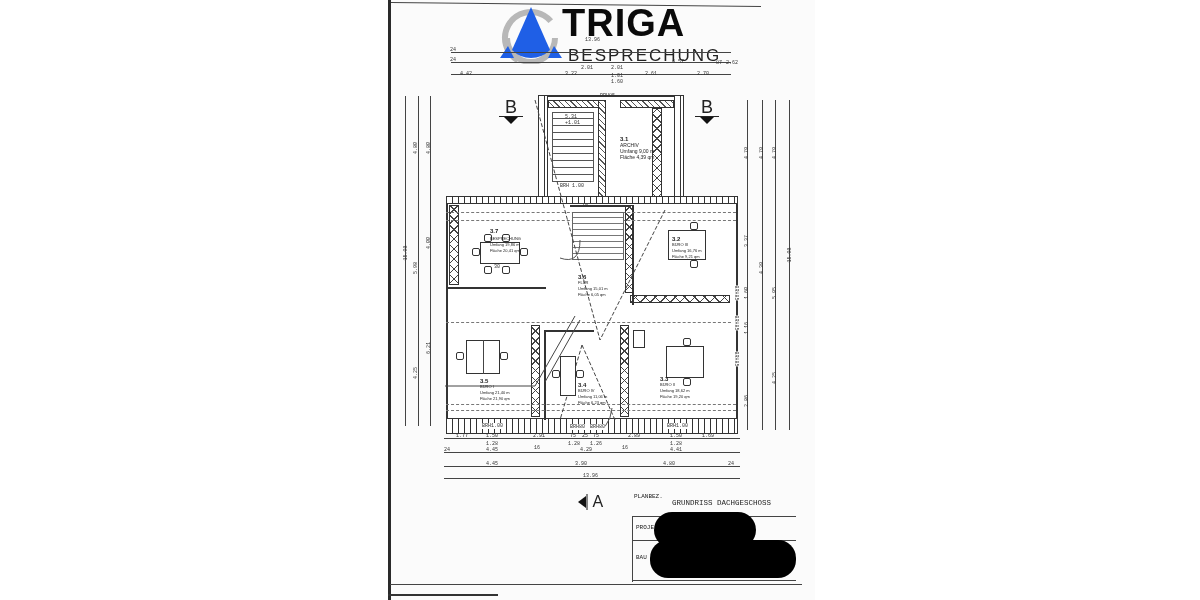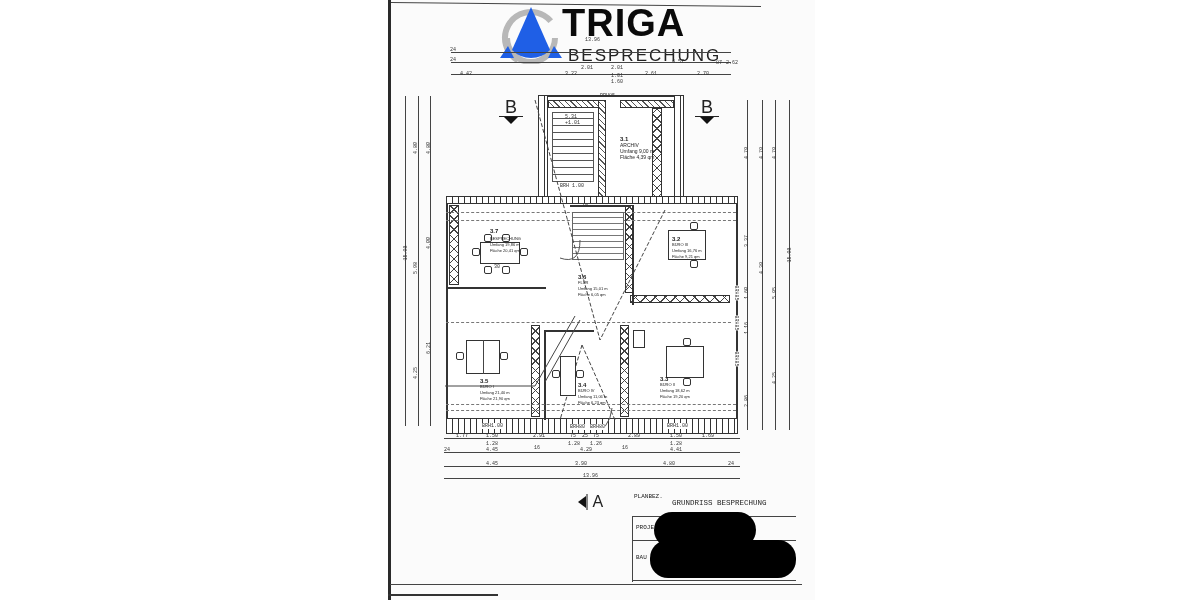--- a/index.html
+++ b/index.html
@@ -278,21 +278,21 @@
 <div class="abs" style="left:576px; top:492px; height:20px;">
   <svg width="12" height="16" style="vertical-align:middle;">
       <path d="M10 2 L2 8 L10 14 Z" fill="#111"></path>
       <line x1="11" y1="0" x2="11" y2="16" stroke="#111" stroke-width="1"></line>
     </svg>
   <span style="font-size:16px; color:#222; vertical-align:middle;">A</span>
 </div>
 
 <div>
   <div class="title-block-text" style="left:634px; top:493px; font-size:6px;">PLANBEZ.</div>
-  <div class="title-block-text" style="left:672px; top:499px; font-size:7.5px;">GRUNDRISS BESPRECHUNG</div>
+  <div class="title-block-text" style="left:672px; top:499px; font-size:7.5px;">GRUNDRISS DACHGESCHOSS</div>
   <div class="hline" style="left:632px; top:516px; width:164px;"></div>
   <div class="title-block-text" style="left:636px; top:524px; font-size:6px;">PROJE</div>
   <div class="hline" style="left:632px; top:540px; width:164px;"></div>
   <div class="title-block-text" style="left:636px; top:554px; font-size:6px;">BAU</div>
   <div class="vline" style="left:632px; top:516px; height:66px;"></div>
   <div class="hline" style="left:632px; top:580px; width:164px;"></div>
   <div class="hline" style="left:390px; top:584px; width:412px;"></div>
   <div class="redact" style="left:654px; top:512px; width:102px; height:36px;"></div>
   <div class="redact" style="left:650px; top:540px; width:146px; height:38px;"></div>
 </div>

